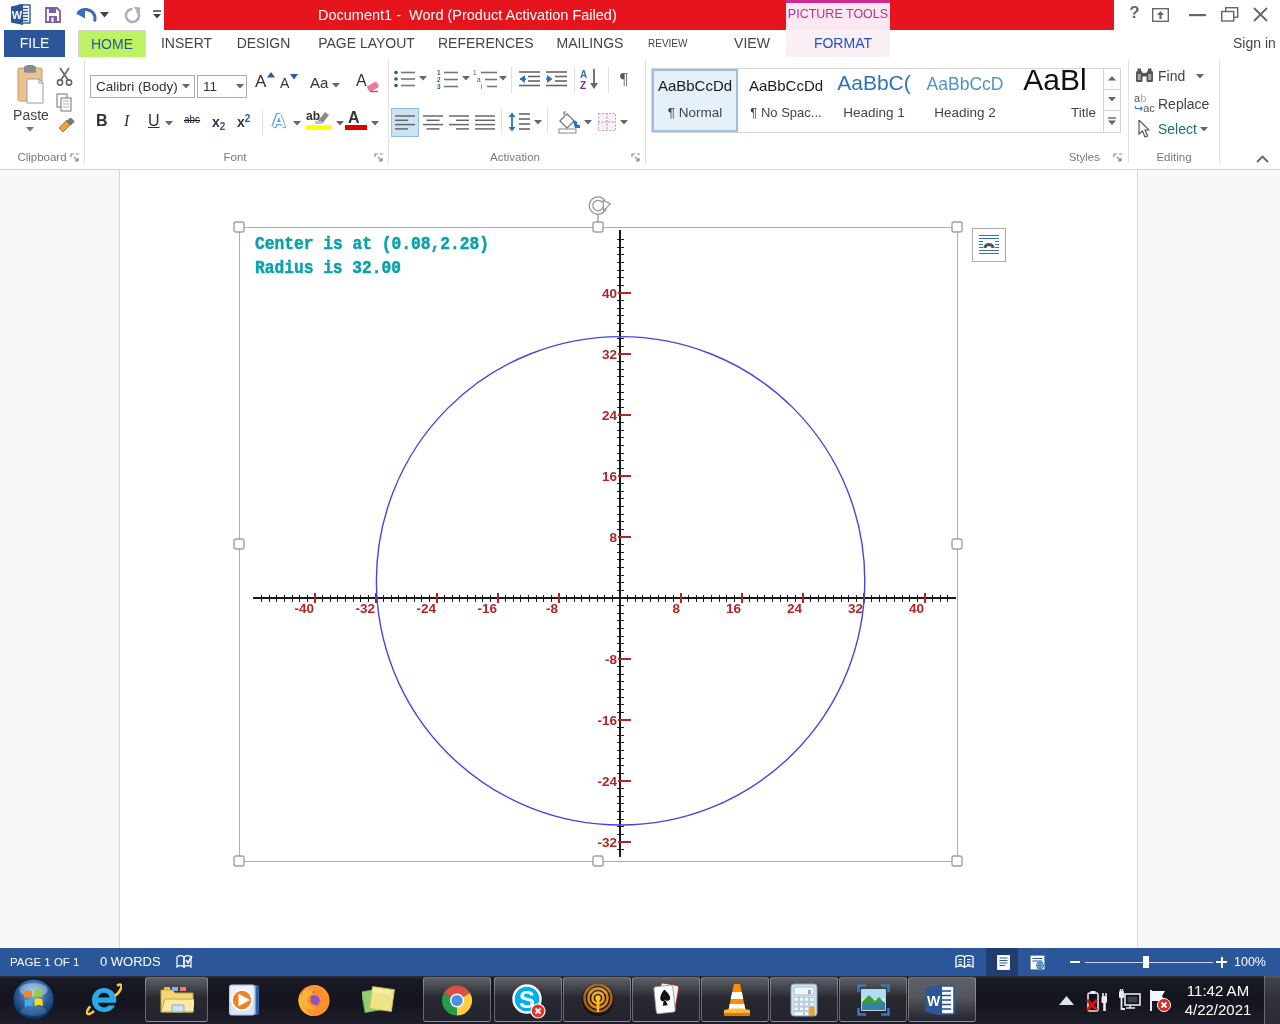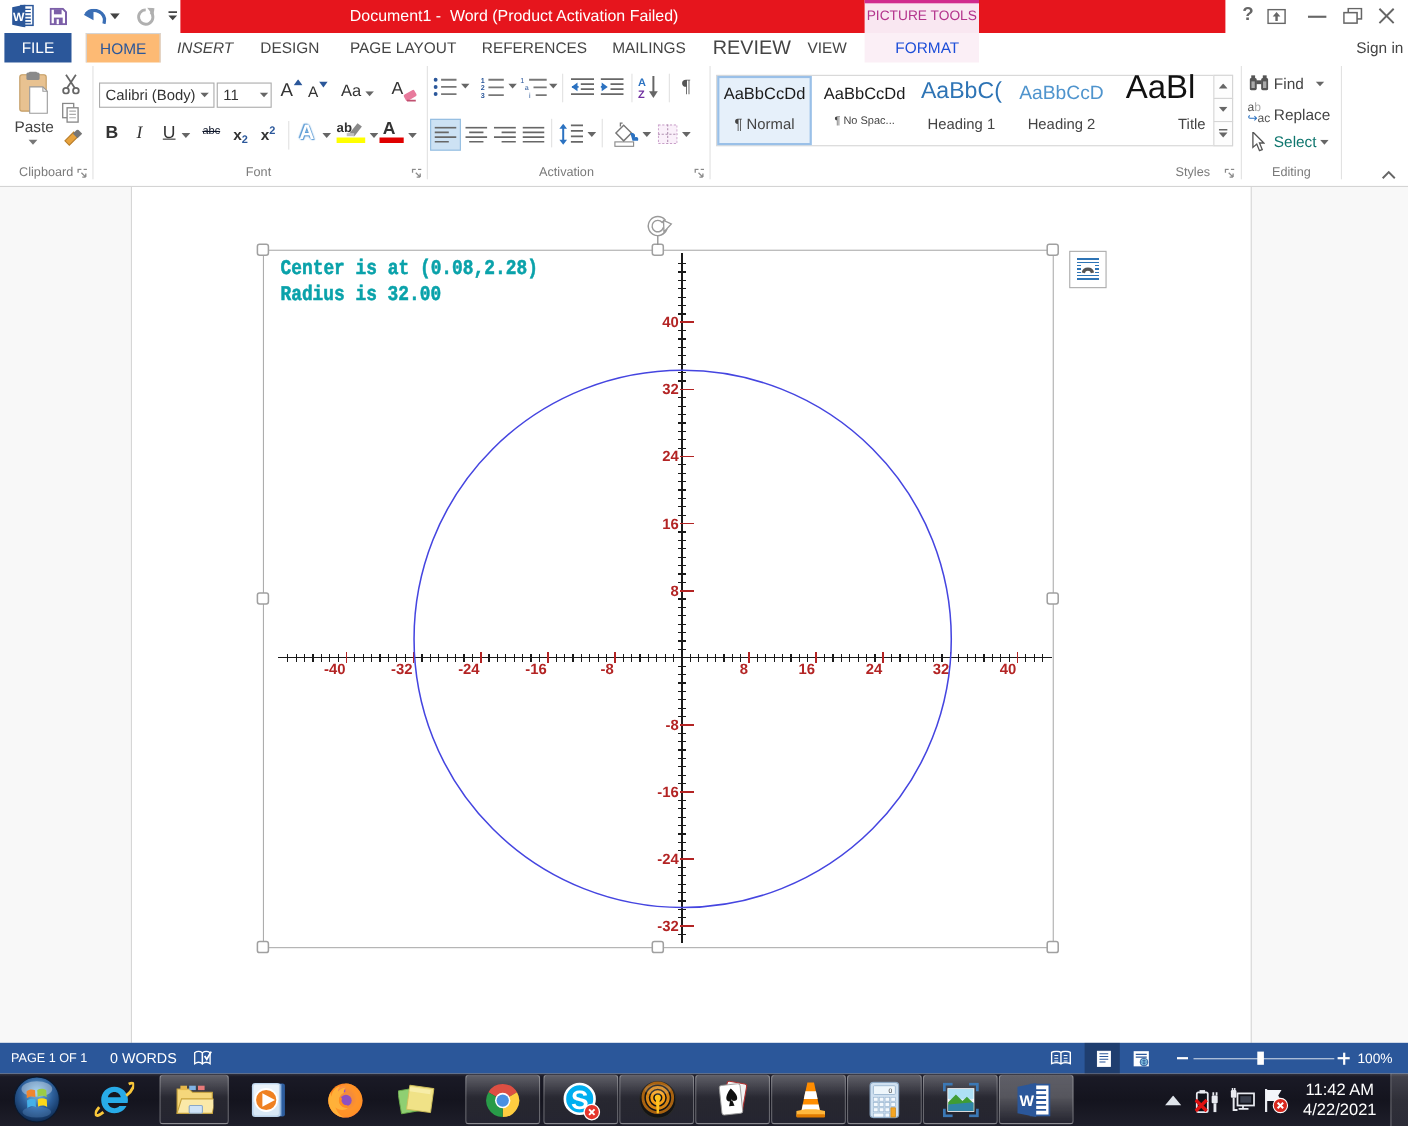--- a/index.html
+++ b/index.html
@@ -70,27 +70,27 @@
     <g stroke="#666" stroke-width="1.8">
         <line x1="1" y1="1" x2="14" y2="14"></line>
         <line x1="14" y1="1" x2="1" y2="14"></line>
       </g>
   </svg>
 </div>
 
 <div class="a" style="left:0;top:30px;width:1280px;height:27px;background:#fff;">
   <div class="a" style="left:786px;top:0;width:104px;height:27px;background:#fbeff6;"></div>
   <div class="a" style="left:4px;top:0;width:61px;height:27px;background:#2b579a;color:#fff;text-align:center;line-height:27px;font-size:14px;">FILE</div>
-  <div class="a" style="left:78px;top:0;width:68px;height:27px;background:#fdba74;border:1px solid #d4d4d4;border-bottom:none;color:#2b579a;text-align:center;line-height:26px;font-size:14px;">HOME</div>
-  <div class="a" style="left:158px;top:0;width:57px;height:27px;color:#444;text-align:center;line-height:27px;font-size:14px;font-style:italic;">INSERT</div>
+  <div class="a" style="left:78px;top:0;width:68px;height:27px;background:#bef264;border:1px solid #d4d4d4;border-bottom:none;color:#2b579a;text-align:center;line-height:26px;font-size:14px;">HOME</div>
+  <div class="a" style="left:158px;top:0;width:57px;height:27px;color:#444;text-align:center;line-height:27px;font-size:14px;">INSERT</div>
   <div class="a" style="left:236px;top:0;width:55px;height:27px;color:#444;text-align:center;line-height:27px;font-size:14px;">DESIGN</div>
   <div class="a" style="left:315px;top:0;width:103px;height:27px;color:#444;text-align:center;line-height:27px;font-size:14px;">PAGE LAYOUT</div>
   <div class="a" style="left:438px;top:0;width:94px;height:27px;color:#444;text-align:center;line-height:27px;font-size:14px;">REFERENCES</div>
   <div class="a" style="left:552px;top:0;width:76px;height:27px;color:#444;text-align:center;line-height:27px;font-size:14px;">MAILINGS</div>
-  <div class="a" style="left:648px;top:0;width:62px;height:27px;color:#444;text-align:right;line-height:27px;font-size:18px;">REVIEW</div>
+  <div class="a" style="left:648px;top:0;width:62px;height:27px;color:#444;text-align:left;line-height:27px;font-size:10px;">REVIEW</div>
   <div class="a" style="left:730px;top:0;width:44px;height:27px;color:#444;text-align:center;line-height:27px;font-size:14px;">VIEW</div>
   <div class="a" style="left:806px;top:0;width:66px;height:27px;color:#1d4ed8;text-align:right;line-height:27px;font-size:14px;">FORMAT</div>
   <div class="a" style="left:1233px;top:0;width:47px;height:27px;color:#444;line-height:27px;font-size:14px;">Sign in</div>
 </div>
 
 <div class="a" style="left:0;top:57px;width:1280px;height:113px;background:#fff;border-bottom:1px solid #d4d4d4;font-size:14px;color:#444;">
 
   <div class="a" style="left:84px;top:3px;width:1px;height:103px;background:#e2e2e2;"></div>
   <div class="a" style="left:388px;top:3px;width:1px;height:103px;background:#e2e2e2;"></div>
   <div class="a" style="left:645px;top:3px;width:1px;height:103px;background:#e2e2e2;"></div>
@@ -360,21 +360,21 @@
     </svg>
     <svg class="a" style="left:620px;top:63px" width="8" height="5" viewBox="0 0 8 5">
       <polygon points="0,0 8,0 4,4.5" fill="#666"></polygon>
     </svg>
 
   <div class="a" style="left:651px;top:11px;width:470px;height:65px;border:1px solid #d5d5d5;background:#fff;"></div>
   <div class="a" style="left:652px;top:12px;width:86px;height:63px;background:#e6f0fa;border:2px solid #9ac0e8;"></div>
   <div class="a" style="left:652px;top:20px;width:86px;text-align:center;font-size:15px;color:#1a1a1a;">AaBbCcDd</div>
   <div class="a" style="left:652px;top:48px;width:86px;text-align:center;font-size:13.5px;color:#444;">¶ Normal</div>
   <div class="a" style="left:747px;top:20px;width:78px;text-align:center;font-size:15px;color:#1a1a1a;">AaBbCcDd</div>
-  <div class="a" style="left:747px;top:48px;width:78px;text-align:center;font-size:10px;color:#444;">¶ No Spac...</div>
+  <div class="a" style="left:747px;top:48px;width:78px;text-align:center;font-size:13px;color:#444;">¶ No Spac...</div>
   <div class="a" style="left:834px;top:14px;width:80px;text-align:center;font-size:21px;color:#2e74b5;overflow:hidden;white-space:nowrap;">AaBbC(</div>
   <div class="a" style="left:834px;top:48px;width:80px;text-align:center;font-size:13.5px;color:#444;">Heading 1</div>
   <div class="a" style="left:925px;top:17px;width:80px;text-align:center;font-size:17.5px;color:#4f94cd;overflow:hidden;white-space:nowrap;">AaBbCcD</div>
   <div class="a" style="left:925px;top:48px;width:80px;text-align:center;font-size:13.5px;color:#444;">Heading 2</div>
   <div class="a" style="left:1013px;top:6px;width:84px;text-align:center;font-size:30px;color:#111;overflow:hidden;white-space:nowrap;">AaBl</div>
   <div class="a" style="left:1016px;top:48px;width:80px;text-align:right;font-size:13.5px;color:#444;">Title</div>
 
   <div class="a" style="left:1103px;top:11px;width:18px;height:22px;border:1px solid #d5d5d5;background:#fdfdfd;"></div>
   <div class="a" style="left:1103px;top:32px;width:18px;height:22px;border:1px solid #d5d5d5;background:#fdfdfd;"></div>
   <div class="a" style="left:1103px;top:53px;width:18px;height:23px;border:1px solid #d5d5d5;background:#fdfdfd;"></div>

